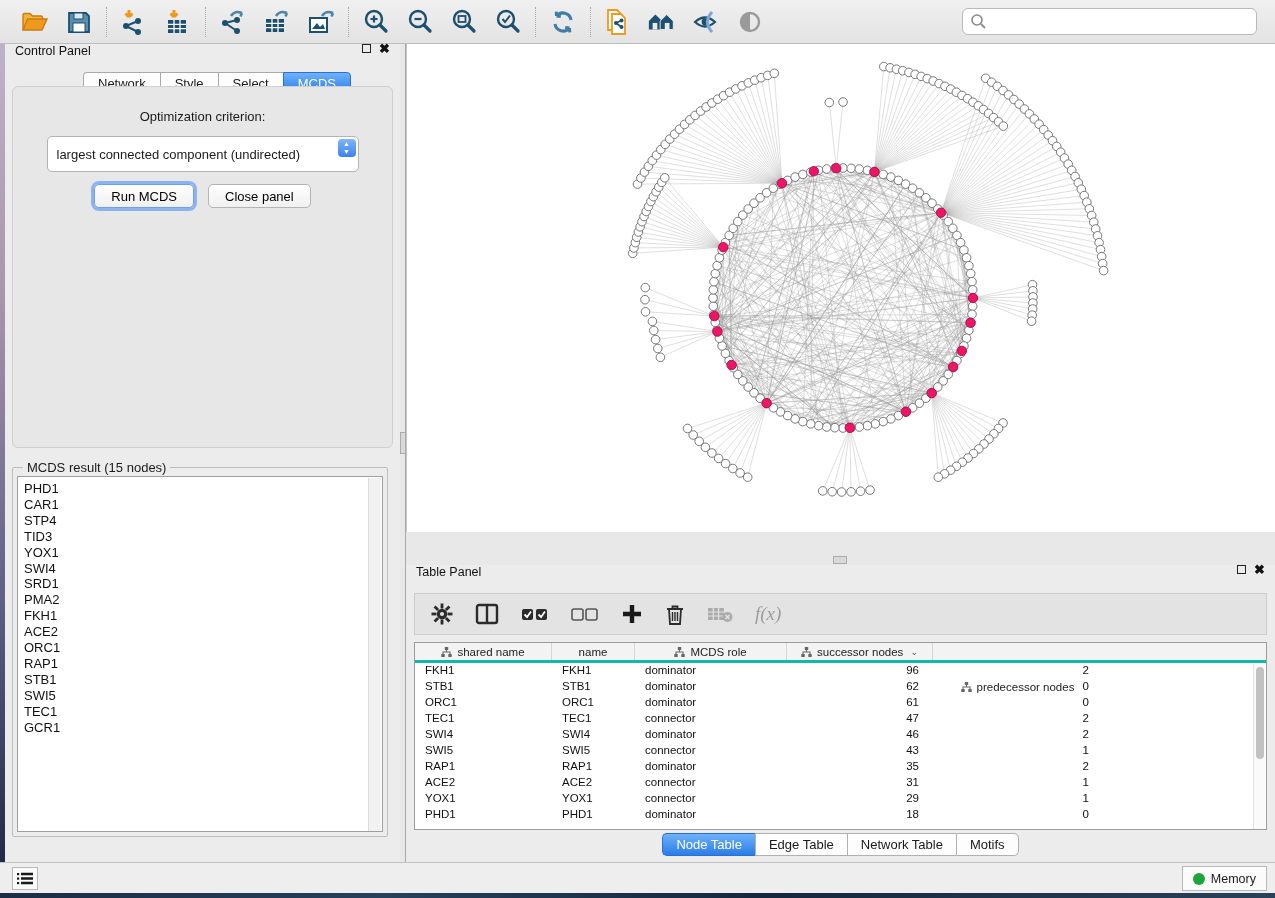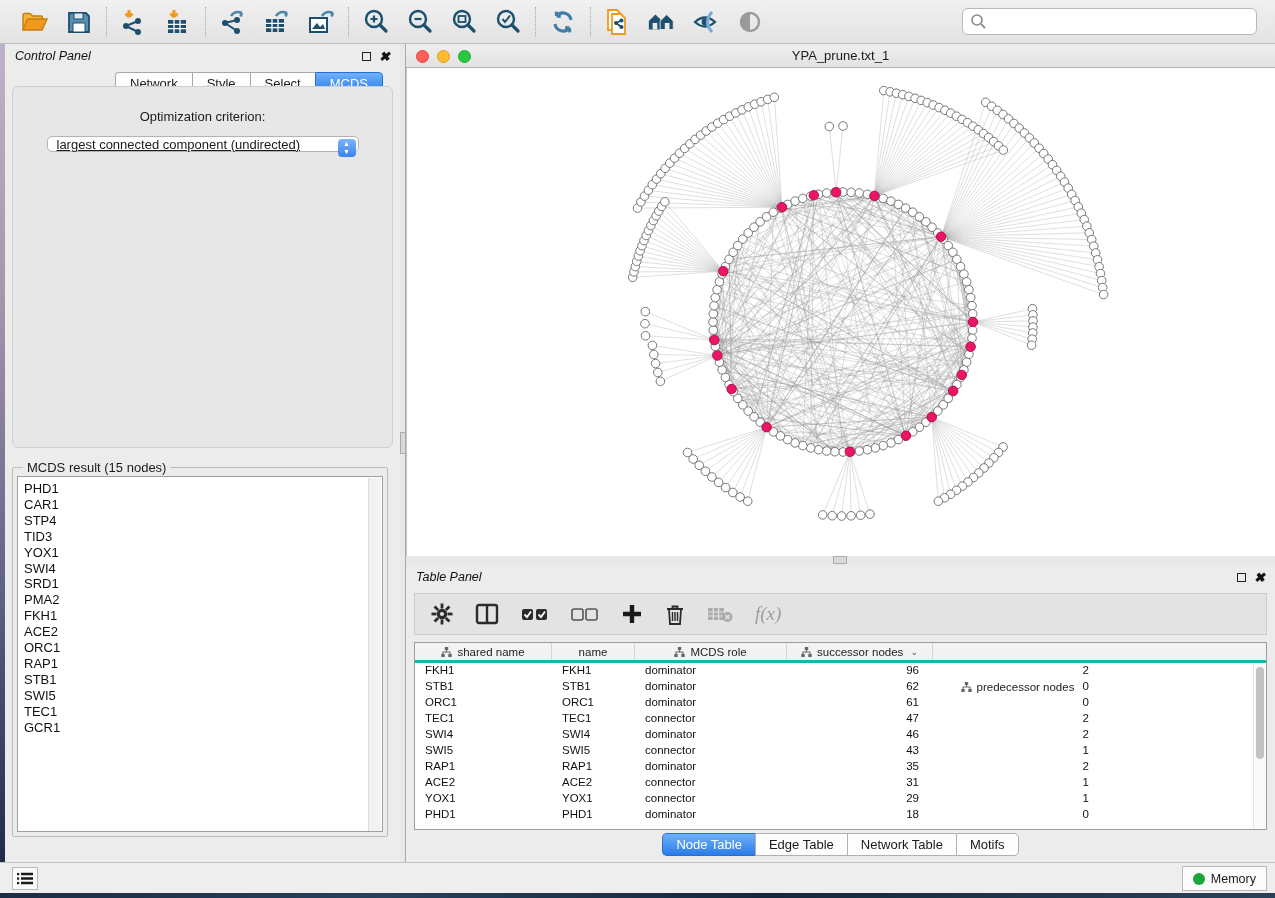--- a/index.html
+++ b/index.html
@@ -17,38 +17,38 @@
   .search-input { width:295px; height:27px; border:1px solid #b9b9b9; border-radius:6px; background:#fff; padding:0 8px 0 28px; font-size:13px; outline:none; }
   .search-glyph { position:absolute; left:8px; top:5px; }
 
   
   .wall-left { position:absolute; left:0; top:44px; width:5px; height:849px;
     background:linear-gradient(#bdb3c8 0%, #a795ab 30%, #5f5f88 65%, #18263f 100%); }
   .wall-bottom { position:absolute; left:0; top:893px; width:1275px; height:5px;
     background:linear-gradient(90deg,#1c2c45,#27405c 30%,#16273d 60%,#2a4159); }
 
   
-  .panel-titlebar { height:24px; display:flex; align-items:center; padding:0 10px; font-size:12.5px; color:#111;font-style:italic; }
+  .panel-titlebar { height:24px; display:flex; align-items:flex-start; padding:0 10px; font-size:12.5px; color:#111; }
   .panel-chrome-btns { margin-left:auto; display:flex; gap:8px; align-items:center; }
   .chrome-float { width:9px; height:9px; border:1.6px solid #222; display:inline-block; }
   .chrome-close { font-size:13px; font-weight:bold; color:#111; line-height:9px; cursor:pointer; }
 
   
   .control-panel { position:absolute; left:5px; top:44px; width:395px; height:818px; background:#ececec; }
   .cp-tabs { position:absolute; left:78px; top:28px; display:flex; }
   .cp-tab { height:22px; padding:0 14px; display:flex; align-items:center; font-size:13px;
     background:#fdfdfd; border:1px solid #a9a9a9; border-right:none; cursor:pointer; }
-  .cp-tab:first-child { border-radius:4px 0 0 4px;margin-left:32px; }
+  .cp-tab:first-child { border-radius:4px 0 0 4px; }
   .cp-tab:last-child { border-right:1px solid #2a6fd4; border-radius:0 4px 4px 0; }
   .cp-tab.selected { background:linear-gradient(#6fb1fb,#2a7ce8); color:#fff; border-color:#2a6fd4; }
   .cp-body { position:absolute; left:7px; top:42px; width:381px; height:362px;
     background:#e7e7e7; border:1px solid #cfcfcf; border-radius:6px; }
   .cp-opt-label { text-align:center; margin-top:22px; font-size:13px; }
-  .cp-select { margin:12px auto 0; width:312px; height:16px; background:#fff; border:1px solid #b3b3b3;
-    border-radius:5px; display:flex; align-items:center; padding-left:9px; font-size:13px; position:relative; cursor:pointer;text-decoration:underline; }
+  .cp-select { margin:12px auto 0; width:312px; height:36px; background:#fff; border:1px solid #b3b3b3;
+    border-radius:5px; display:flex; align-items:center; padding-left:9px; font-size:13px; position:relative; cursor:pointer; }
   .cp-select .stepper { position:absolute; right:2px; top:2px; width:18px; height:18px; border-radius:4px;
     background:linear-gradient(#7db7fb,#3a82ec); color:#fff; font-size:7px; line-height:8px;
     display:flex; flex-direction:column; align-items:center; justify-content:center; }
   .cp-buttons { display:flex; justify-content:center; gap:14px; margin-top:12px; }
   .cp-btn { height:24px; padding:0 16px; background:linear-gradient(#ffffff,#f0f0f0); border:1px solid #b4b4b4;
     border-radius:5px; font-size:13px; cursor:pointer; }
   .cp-btn.focused { box-shadow:0 0 0 3px rgba(90,150,245,.65); border-color:#6f9ef0; }
   .mcds-fieldset { position:absolute; left:7px; top:423px; width:376px; height:370px;
     border:1px solid #bdbdbd; border-radius:2px; }
   .mcds-legend { position:absolute; left:10px; top:-8px; background:#ececec; padding:0 4px; font-size:13px; }
@@ -276,20 +276,24 @@
     </div>
   <div class="cp-body">
     <div class="cp-opt-label">Optimization criterion:</div>
     <div class="cp-select">
       <span>largest connected component (undirected)</span>
       <span class="stepper">
           <span>▲</span>
           <span>▼</span>
         </span>
     </div>
+    <div class="cp-buttons">
+      <button class="cp-btn focused">Run MCDS</button>
+      <button class="cp-btn">Close panel</button>
+    </div>
   </div>
   <div class="mcds-fieldset">
     <span class="mcds-legend">MCDS result (15 nodes)</span>
     <div class="mcds-list" id="mcds-list">
       <div class="mcds-scroll"></div>
     <div class="mcds-item">PHD1</div>
         <div class="mcds-item">CAR1</div>
         <div class="mcds-item">STP4</div>
         <div class="mcds-item">TID3</div>
         <div class="mcds-item">YOX1</div>
@@ -308,28 +312,20 @@
   </div>
 </div>
 
 <div class="vsplit">
     <div class="line"></div>
     <div class="grab"></div>
   </div>
 <div class="hsplit-grab"></div>
 
 <div class="net-window">
-  <div class="net-titlebar">
-    <div class="traffic">
-      <span class="light red"></span>
-      <span class="light yellow"></span>
-      <span class="light green"></span>
-    </div>
-    <span>YPA_prune.txt_1</span>
-  </div>
   <div class="net-canvas">
     <svg id="net-svg" width="869" height="488" viewBox="0 0 869 488">
         <g stroke="#9a9a9a" stroke-opacity="0.42" stroke-width="0.75">
           <line x1="316.3" y1="203.2" x2="225.7" y2="209.3"></line>
           <line x1="316.3" y1="203.2" x2="226.9" y2="203.9"></line>
           <line x1="316.3" y1="203.2" x2="228.3" y2="198.6"></line>
           <line x1="316.3" y1="203.2" x2="229.7" y2="193.3"></line>
           <line x1="316.3" y1="203.2" x2="231.4" y2="188.0"></line>
           <line x1="316.3" y1="203.2" x2="233.1" y2="182.8"></line>
           <line x1="316.3" y1="203.2" x2="235.0" y2="177.7"></line>

